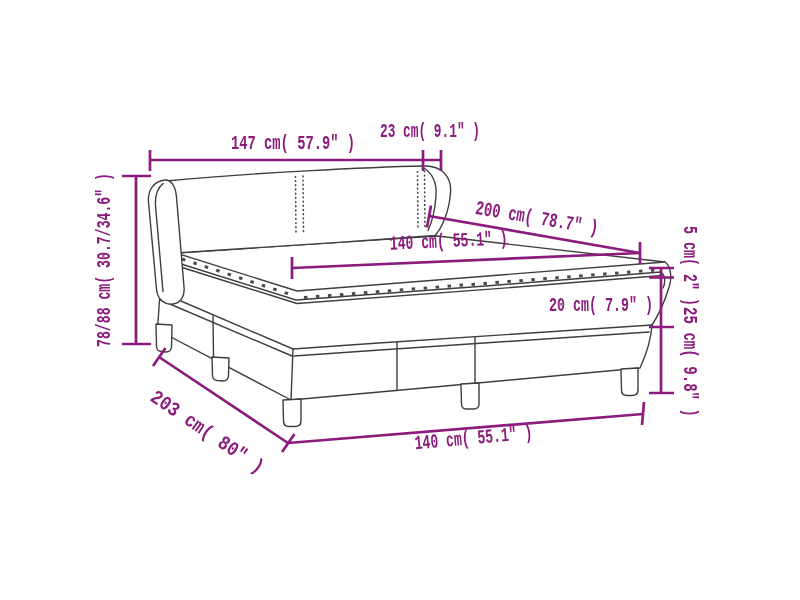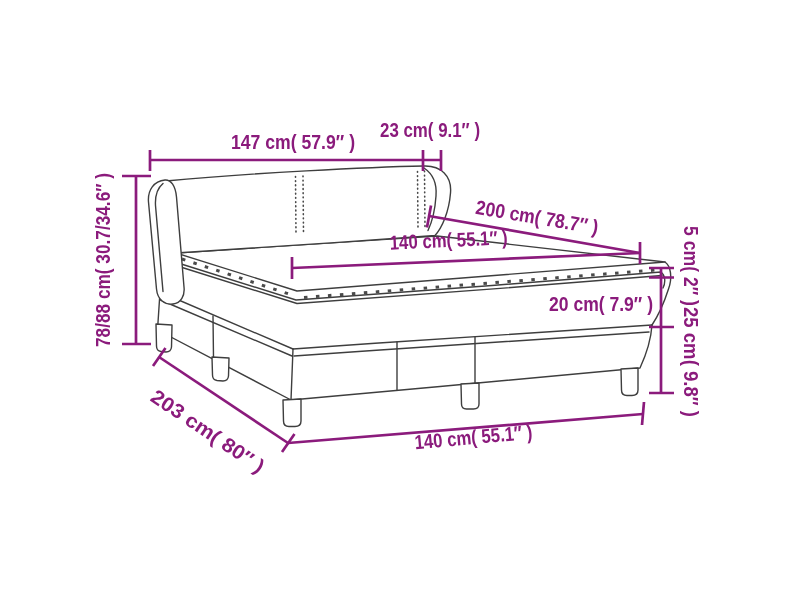--- a/index.html
+++ b/index.html
@@ -1,17 +1,17 @@
 <!DOCTYPE html>
 <html><head>
 <meta charset="utf-8">
 <style>
   html,body{margin:0;padding:0;background:#fff;}
   #stage{position:relative;width:791px;height:600px;background:#fff;overflow:hidden;
-         font-family:Liberation Sans, sans-serif;}
+         font-family:Liberation Mono, monospace;}
   svg{position:absolute;left:0;top:0;}
   .draw{stroke:#3E3E3E;stroke-width:1.4;fill:none;stroke-linecap:round;stroke-linejoin:round;}
   .drawfill{stroke:#3E3E3E;stroke-width:1.4;fill:#fff;stroke-linejoin:round;}
   .stitch{stroke:#4a4a4a;stroke-width:1.6;fill:none;stroke-dasharray:0.8 3.4;stroke-linecap:round;}
   .piping{stroke:#4a4a4a;stroke-width:3;fill:none;stroke-dasharray:3.5 8.5;}
   .dim{stroke:#8B1B7C;stroke-width:2.7;fill:none;stroke-linecap:butt;}
   .dimtxt{fill:#8B1B7C;font-weight:bold;font-size:20px;}
 </style>
 </head>
 <body>

